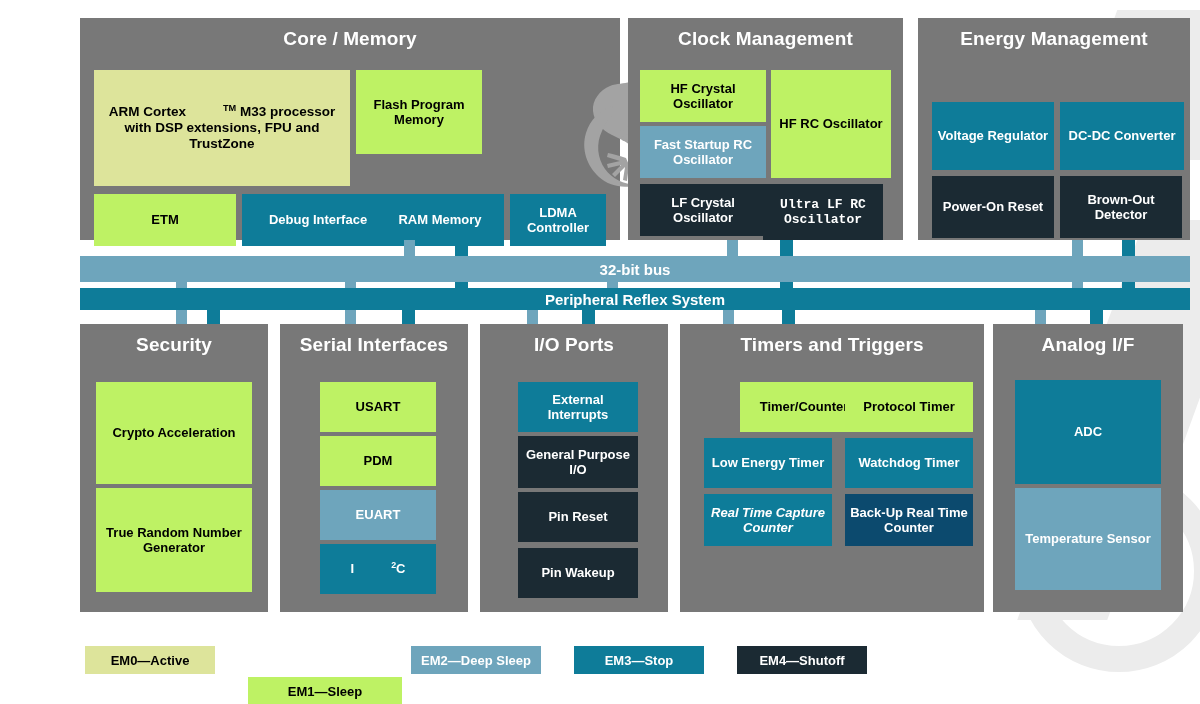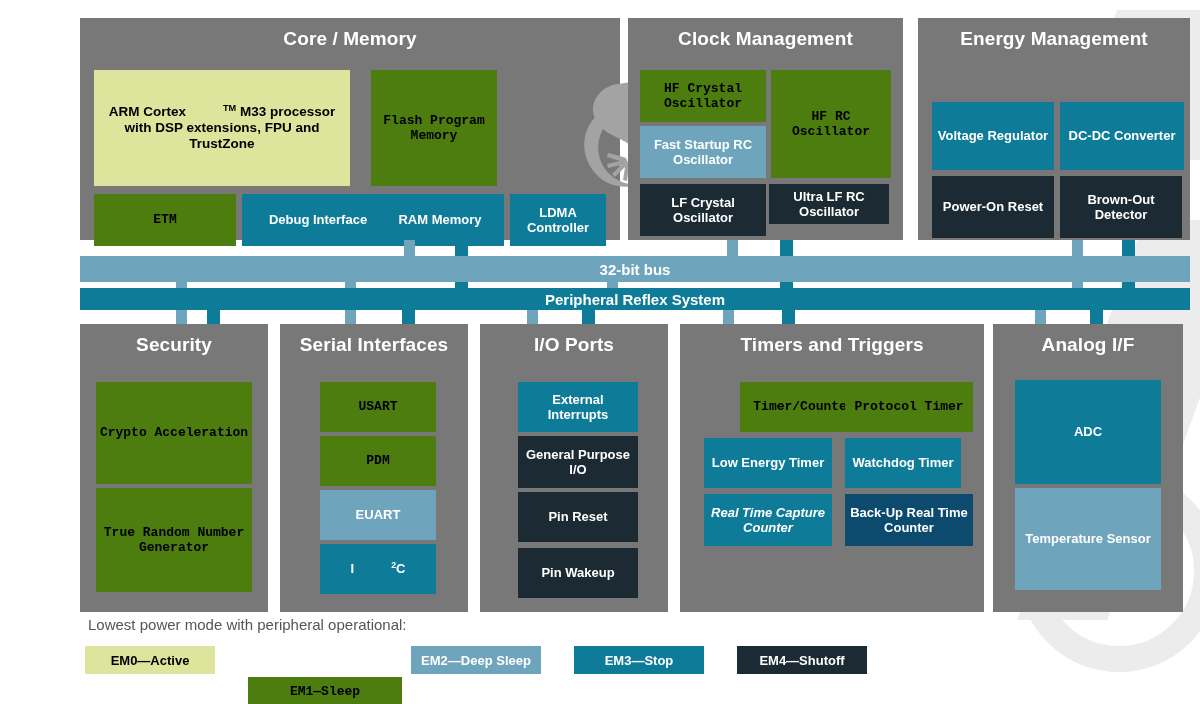--- a/index.html
+++ b/index.html
@@ -32,21 +32,21 @@
   }
 
   
   .blk{
     position:absolute;box-sizing:border-box;
     display:flex;align-items:center;justify-content:center;
     text-align:center;font-weight:bold;font-size:13px;line-height:1.18;
     padding:2px 3px;
   }
   .em0{background:#dde49b;color:#000000;}
-  .em1{background:#4d7c0f;color:#000000;font-family:Liberation Mono, monospace;}
+  .em1{background:#bef264;color:#000000;}
   .em2{background:#6ea5bc;color:#ffffff;}
   .em3{background:#0e7c99;color:#ffffff;}
   .em4{background:#1b2a33;color:#ffffff;}
   .em4k{background:#0c4a6e;color:#ffffff;}
 
   
   .bus{
     position:absolute;display:flex;align-items:center;justify-content:center;
     color:#ffffff;font-weight:bold;font-size:15px;
   }
@@ -78,21 +78,21 @@
   <div class="wm c2"></div>
   <div class="wm c3"></div>
   <div class="wm ring"></div>
 
   <div class="panel" style="left:80px;top:18px;width:540px;height:222px;">
     <div class="panel-title">Core / Memory</div>
 
     <div class="blk em0" style="left:14px;top:52px;width:256px;height:116px;font-size:13.5px;">
       <span>ARM Cortex<sup>TM</sup> M33 processor with DSP extensions, FPU and TrustZone</span>
     </div>
-    <div class="blk em1" style="left:276px;top:52px;width:126px;height:116px;margin-left:15px;">
+    <div class="blk em1" style="left:276px;top:52px;width:126px;height:84px;">
       <span>Flash Program Memory</span>
     </div>
 
     <svg class="gecko" viewBox="0 0 120 140">
       <g fill="#a3a3a3">
         <path d="M58 16 c14 -6 28 0 33 12 c4 10 1 20 -4 28 c-4 7 -6 14 -4 21
                  c2 9 9 14 13 21 c4 8 1 18 -7 21 c-8 3 -16 -2 -19 -9
                  c-4 -9 -3 -18 -8 -26 c-5 -8 -14 -11 -22 -15
                  c-10 -5 -18 -13 -19 -24 c-1 -11 7 -21 17 -25
                  c7 -3 14 -2 20 -4 z"></path>
@@ -132,21 +132,21 @@
     </div>
     <div class="blk em2" style="left:12px;top:108px;width:126px;height:52px;">
       <span>Fast Startup RC Oscillator</span>
     </div>
     <div class="blk em1" style="left:143px;top:52px;width:120px;height:108px;">
       <span>HF RC Oscillator</span>
     </div>
     <div class="blk em4" style="left:12px;top:166px;width:126px;height:52px;">
       <span>LF Crystal Oscillator</span>
     </div>
-    <div class="blk em4" style="left:141px;top:166px;width:120px;height:40px;">
+    <div class="blk em4" style="left:135px;top:166px;width:120px;height:56px;font-family:Liberation Mono, monospace;">
       <span>Ultra LF RC Oscillator</span>
     </div>
   </div>
 
   <div class="panel" style="left:918px;top:18px;width:272px;height:222px;">
     <div class="panel-title">Energy Management</div>
 
     <div class="blk em3" style="left:14px;top:84px;width:122px;height:68px;">
       <span>Voltage Regulator</span>
     </div>
@@ -239,42 +239,41 @@
     <div class="panel-title">Timers and Triggers</div>
     <div class="blk em1" style="left:24px;top:58px;width:128px;height:50px;margin-left:36px;">
       <span>Timer/Counter</span>
     </div>
     <div class="blk em1" style="left:165px;top:58px;width:128px;height:50px;">
       <span>Protocol Timer</span>
     </div>
     <div class="blk em3" style="left:24px;top:114px;width:128px;height:50px;">
       <span>Low Energy Timer</span>
     </div>
-    <div class="blk em3" style="left:165px;top:114px;width:116px;height:50px;">
+    <div class="blk em3" style="left:165px;top:114px;width:128px;height:50px;">
       <span>Watchdog Timer</span>
     </div>
     <div class="blk em3" style="left:24px;top:170px;width:128px;height:52px;font-style:italic;">
       <span>Real Time Capture Counter</span>
     </div>
     <div class="blk em4k" style="left:165px;top:170px;width:128px;height:52px;">
       <span>Back-Up Real Time Counter</span>
     </div>
   </div>
 
   <div class="panel" style="left:993px;top:324px;width:190px;height:288px;">
     <div class="panel-title">Analog I/F</div>
     <div class="blk em3" style="left:22px;top:56px;width:146px;height:104px;">
       <span>ADC</span>
     </div>
     <div class="blk em2" style="left:22px;top:164px;width:146px;height:102px;">
       <span>Temperature Sensor</span>
     </div>
   </div>
 
-  <div class="legend-caption">Lowest power mode with peripheral operational:</div>
 
   <div class="legend-item em0" style="left:85px;width:130px;">
     <span>EM0—Active</span>
   </div>
   <div class="legend-item em1" style="left:248px;width:154px;margin-top:31px;">
     <span>EM1—Sleep</span>
   </div>
   <div class="legend-item em2" style="left:411px;width:130px;">
     <span>EM2—Deep Sleep</span>
   </div>

